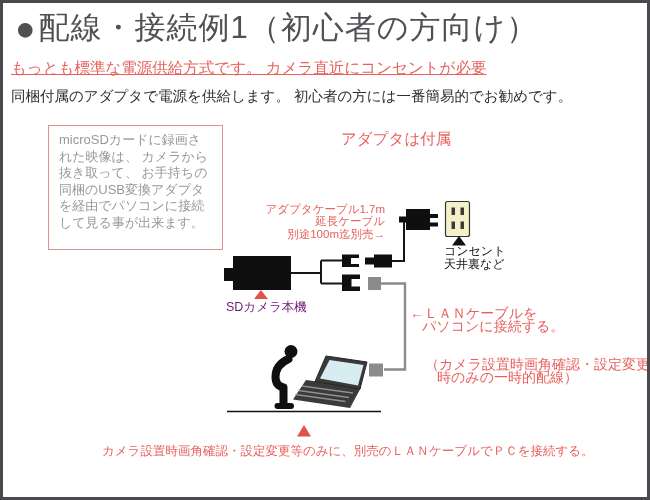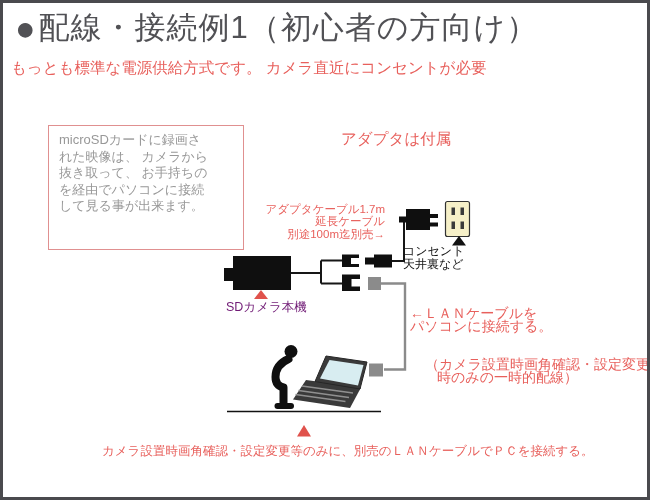--- a/index.html
+++ b/index.html
@@ -5,52 +5,54 @@
   html,body{margin:0;padding:0;background:#fff;}
   .frame{
     position:relative; width:650px; height:500px; box-sizing:border-box;
     border:3px solid #4a4a4e; background:#ffffff; overflow:hidden;
     font-family:"Liberation Sans","DejaVu Sans",sans-serif;
   }
   .abs{position:absolute;}
   .title-row{left:12px; top:4px; display:flex; align-items:center;
     font-size:31px; color:#515155; letter-spacing:1px; white-space:nowrap;}
   .title-row .bullet{font-size:34px; line-height:31px; margin-right:2px;}
-  .sub-red{left:8px; top:55px; font-size:15.5px; color:#e8605c; white-space:nowrap;}
+  .sub-red{left:8px; top:55px; font-size:15.5px; color:#e8605c; white-space:nowrap;text-decoration:underline;}
   .sub-black{left:8px; top:84px; font-size:14.5px; color:#2e2e2e; white-space:nowrap;}
-  .note-box{left:45px; top:122px; width:196px; height:125px; box-sizing:border-box;
+  .note-box{left:45px; top:122px; width:175px; height:125px; box-sizing:border-box;
     border:1px solid #e09090; padding:6px 4px 4px 10px;
     font-size:13px; line-height:16.6px; color:#989898; white-space:nowrap;}
   .adapter-included{left:338px; top:126px; font-size:15.5px; color:#e8605c; white-space:nowrap;}
   .adapter-cable-note{left:236px; top:200px; width:146px; text-align:right;
     font-size:11.5px; line-height:12.4px; color:#e8605c; white-space:nowrap;}
-  .outlet-label{left:400px; top:242px; font-size:12px; line-height:12.6px; color:#151515; white-space:nowrap;}
+  .outlet-label{left:441px; top:242px; font-size:12px; line-height:12.6px; color:#151515; white-space:nowrap;}
   .camera-label{left:223px; top:296px; font-size:12.5px; color:#701a75; white-space:nowrap;}
   .lan-note{left:407px; top:304px; font-size:14px; line-height:13px; color:#e8605c; white-space:nowrap;}
-  .lan-note .i1{}
+  .lan-note .i1{margin-left:12px;}
   .lan-note .i2{margin-left:15px;margin-top:25px;}
   .lan-note .i3{margin-left:27px;}
   .bottom-note{left:99px; top:440px; font-size:12.5px; color:#e8605c; white-space:nowrap;}
   svg.diagram{left:0; top:0;}
 </style>
 </head>
 <body>
 
 <div class="frame">
 
   <div class="abs title-row">
     <span class="bullet">●</span>
     <span>配線・接続例1（初心者の方向け）</span>
   </div>
   <div class="abs sub-red">もっとも標準な電源供給方式です。 カメラ直近にコンセントが必要</div>
+  <div class="abs sub-black">同梱付属のアダプタで電源を供給します。 初心者の方には一番簡易的でお勧めです。</div>
 
   <div class="abs note-box">
     <div>microSDカードに録画さ</div>
     <div>れた映像は、 カメラから</div>
     <div>抜き取って、 お手持ちの</div>
+    <div>同梱のUSB変換アダプタ</div>
     <div>を経由でパソコンに接続</div>
     <div>して見る事が出来ます。</div>
   </div>
 
   <div class="abs adapter-included">アダプタは付属</div>
 
   <div class="abs adapter-cable-note">
     <div>アダプタケーブル1.7m</div>
     <div>延長ケーブル</div>
     <div>別途100m迄別売→</div>

